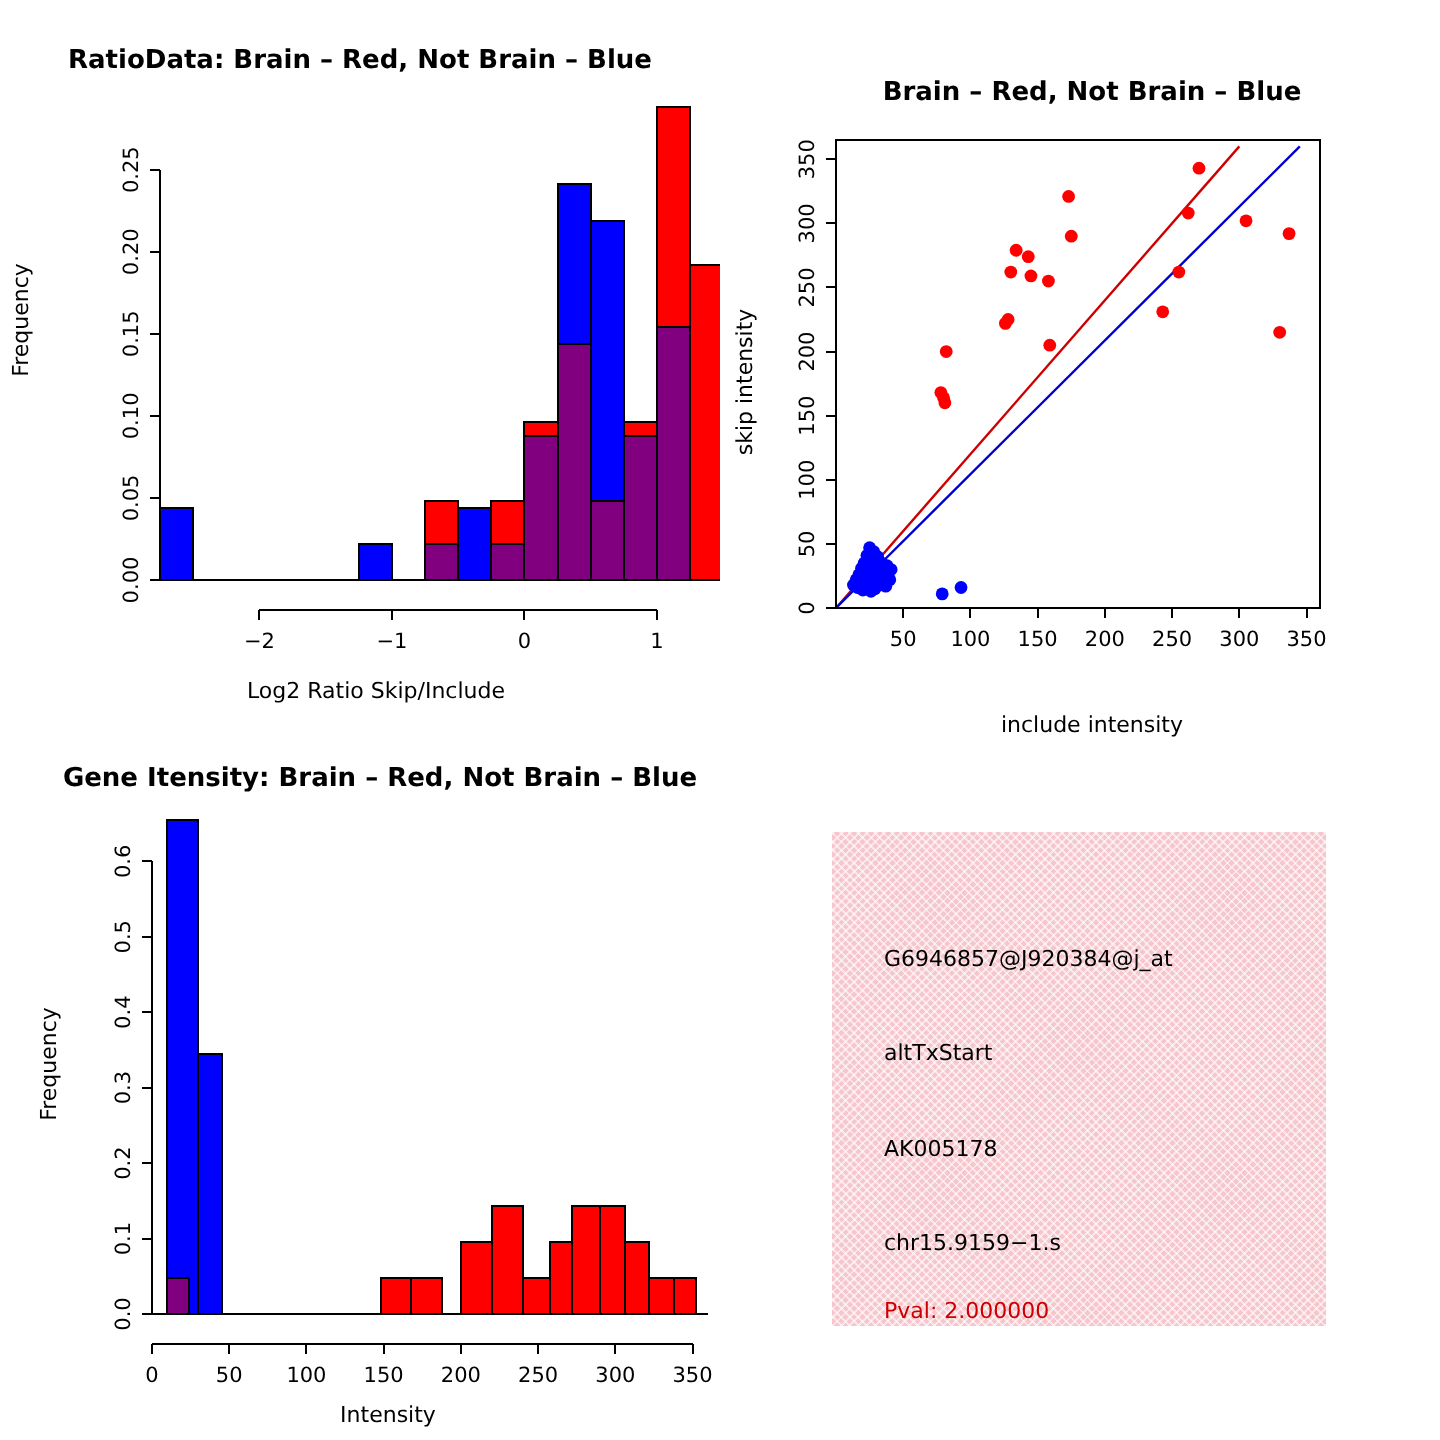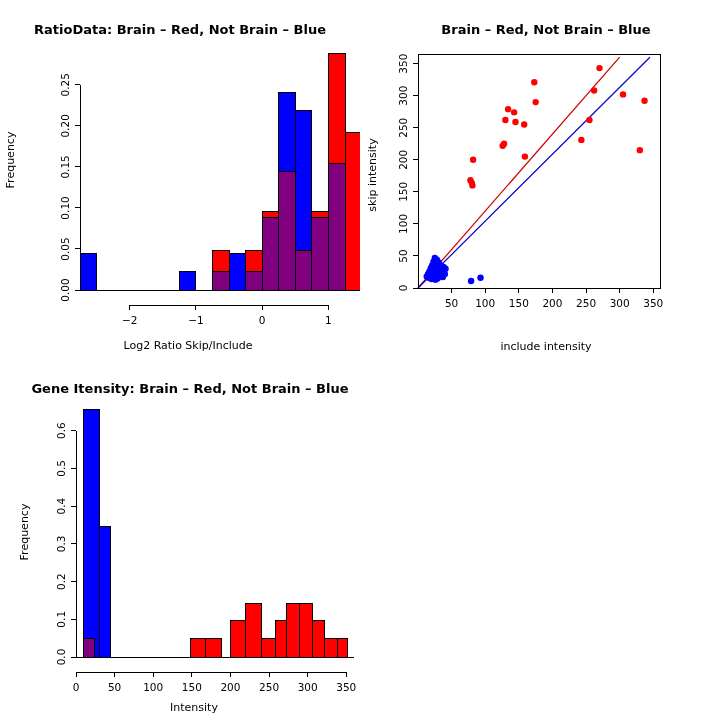--- a/index.html
+++ b/index.html
@@ -18,21 +18,21 @@
     position: relative;
     width: 720px;
     height: 720px;
   }
   .panel {
     position: absolute;
     width: 360px;
     height: 360px;
   }
   #panel-ratio   { left: 0;     top: 0; }
-  #panel-scatter { left: 360px; top: 0; }
+  #panel-scatter { left: 360px; top: 16px; }
   #panel-gene    { left: 14px;     top: 360px; }
   #panel-info    { left: 360px; top: 360px; }
 
   svg { display: block; }
 
   .plot-title {
     font-family: "DejaVu Sans", sans-serif;
     font-size: 13px;
     font-weight: bold;
     fill: #000000;
@@ -310,14 +310,23 @@
           <path d="M255.05555555555554,312 L255.05555555555554,317" class="axis-line"></path>
           <text x="255.05555555555554" y="331" text-anchor="middle" class="tick-label">250</text>
           <path d="M293.6666666666667,312 L293.6666666666667,317" class="axis-line"></path>
           <text x="293.6666666666667" y="331" text-anchor="middle" class="tick-label">300</text>
           <path d="M332.27777777777777,312 L332.27777777777777,317" class="axis-line"></path>
           <text x="332.27777777777777" y="331" text-anchor="middle" class="tick-label">350</text>
         </g>
     </svg>
   </div>
 
+  <div class="panel" id="panel-info">
+    <div class="info-box">
+      <div class="info-line" style="top:57px">G6946857@J920384@j_at</div>
+      <div class="info-line" style="top:104px">altTxStart</div>
+      <div class="info-line" style="top:152px">AK005178</div>
+      <div class="info-line" style="top:199px">chr15.9159−1.s</div>
+      <div class="info-line pval" style="top:233px">Pval: 2.000000</div>
+    </div>
+  </div>
 
 </div>
 
 </body></html>

